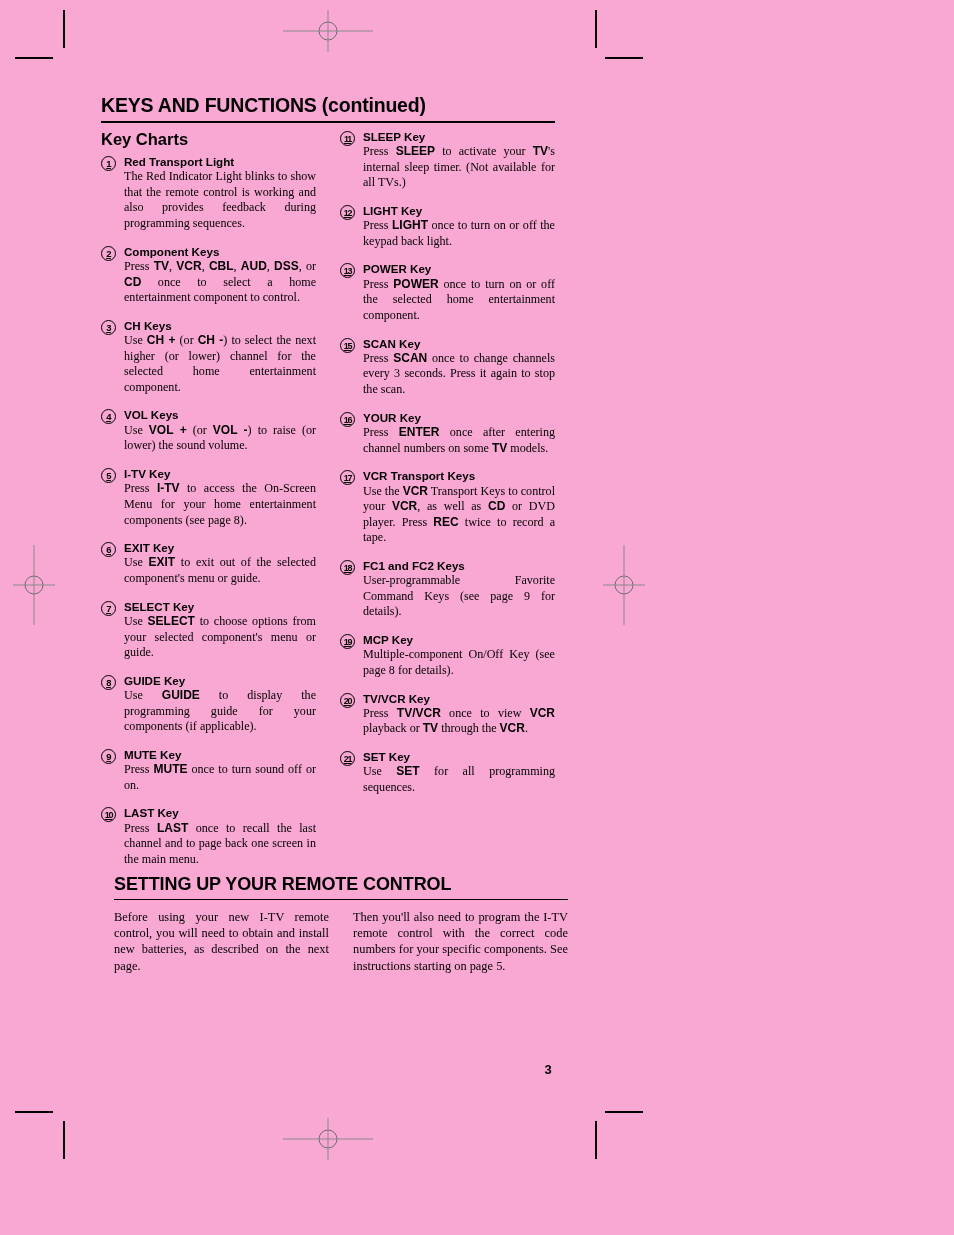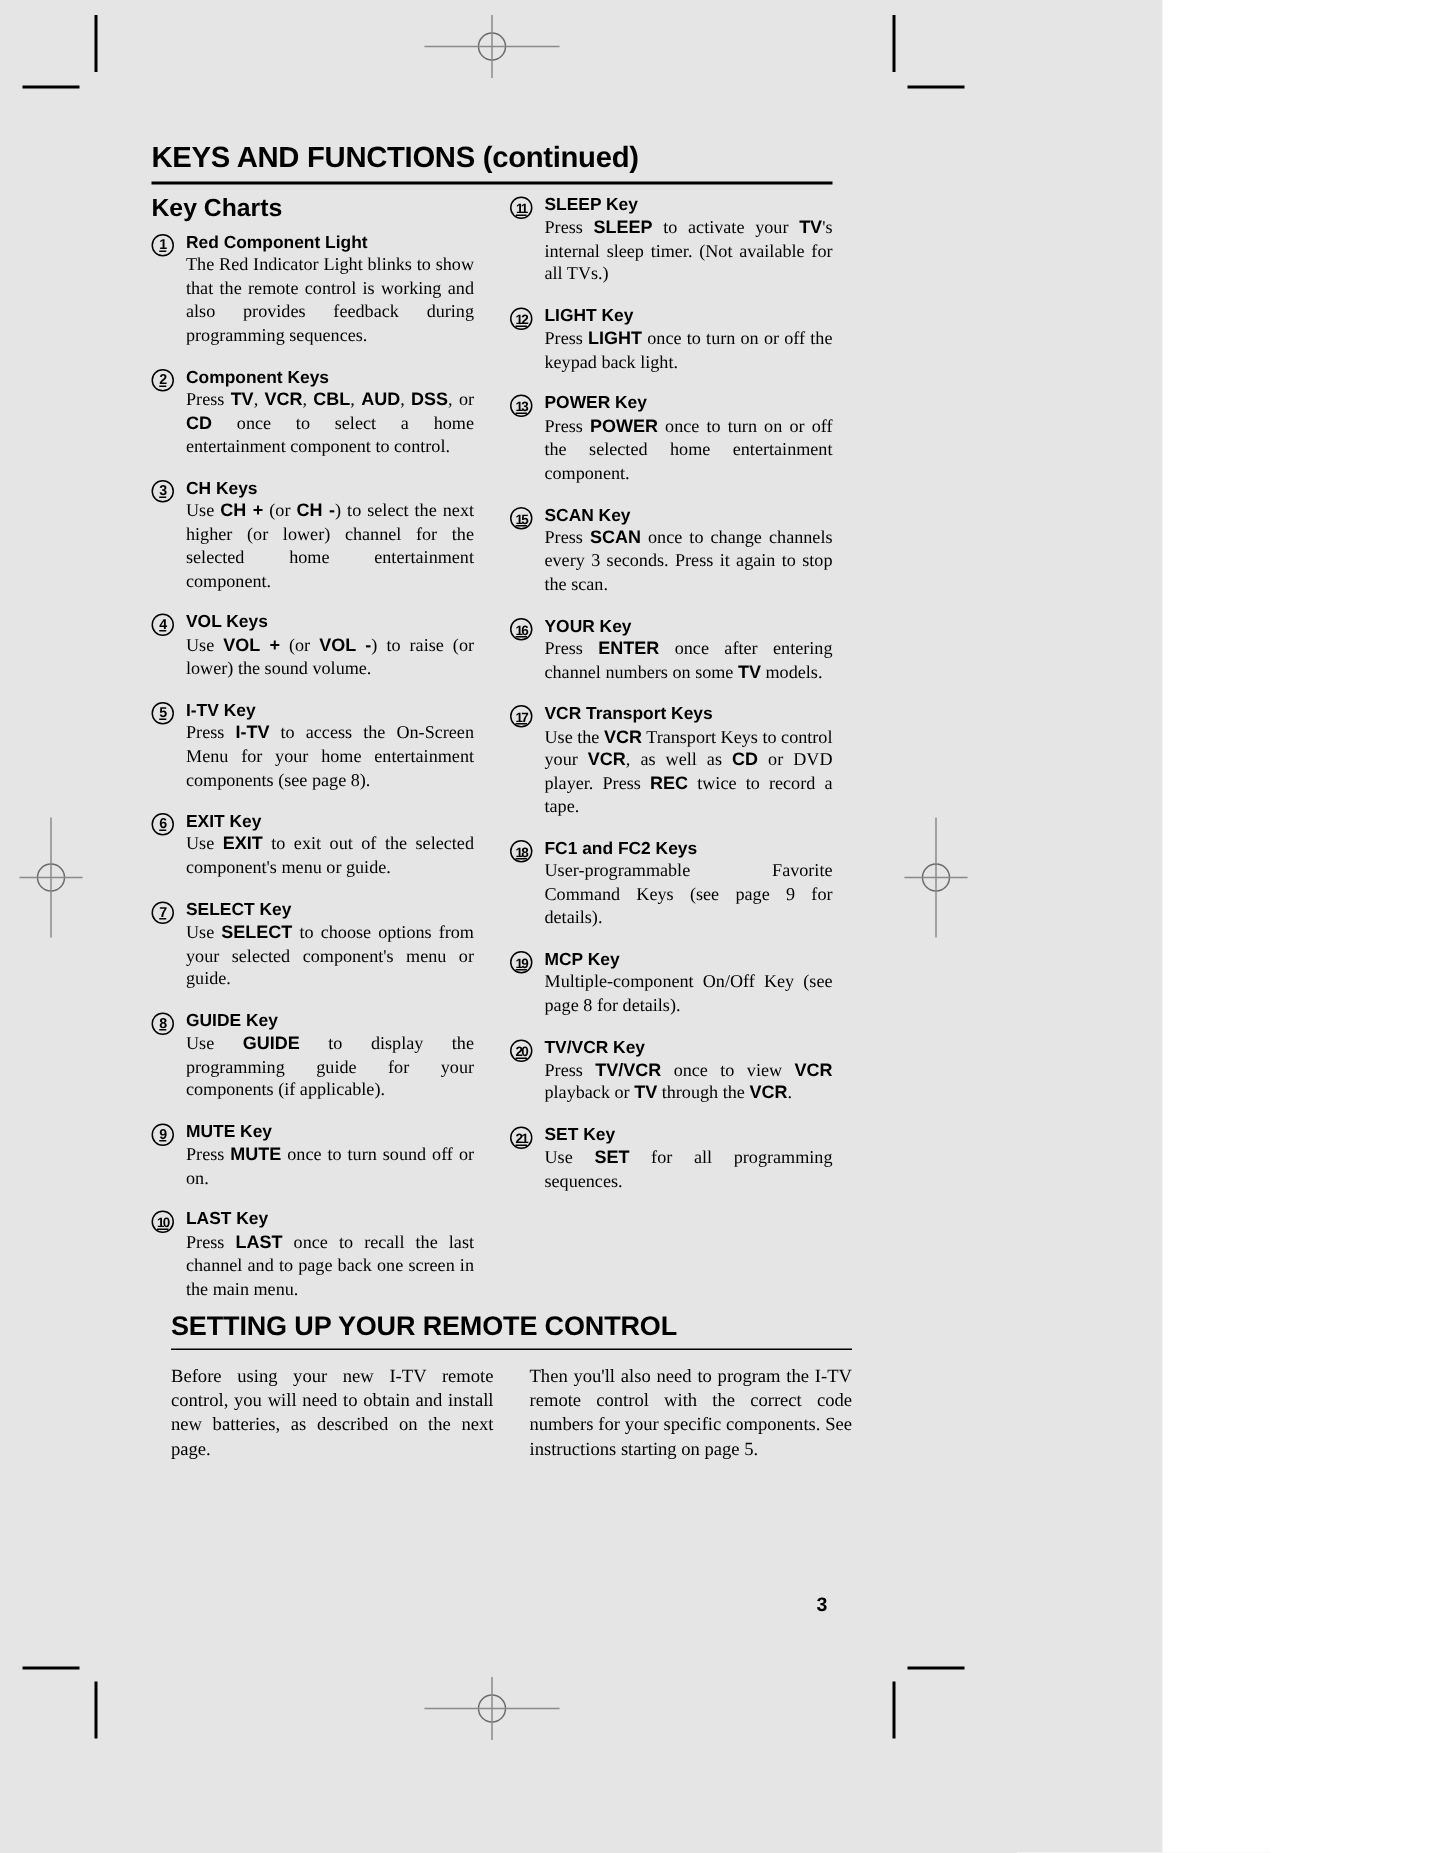--- a/index.html
+++ b/index.html
@@ -2,23 +2,23 @@
 <html><head>
 <meta charset="utf-8">
 <style>
   html, body {
     margin: 0;
     padding: 0;
     background: #ffffff;
   }
   .page {
     position: relative;
-    width: 775px;
+    width: 954px;
     height: 1235px;
-    background: #e5e5e5;
+    background: #f9a8d4;
     overflow: hidden;
     font-family: "Liberation Serif", serif;
     color: #000000;
   }
 
   
   .crop { position: absolute; background: #000; }
   .crop.h { height: 1.5px; width: 38px; }
   .crop.v { width: 1.5px; height: 38px; }
 
@@ -217,21 +217,21 @@
     <h1 class="section-title"><span>KEYS AND FUNCTIONS</span><span class="light"> (continued)</span></h1>
     <hr class="rule">
 
     <div class="cols">
 
       <div class="col left">
         <h2 class="sub-title">Key Charts</h2>
         <div id="left-list">
             <div class="entry">
               <div class="num">1</div>
-              <div class="etitle">Red Component Light</div>
+              <div class="etitle">Red Transport Light</div>
               <div class="ebody">The Red Indicator Light blinks to show that the remote control is working and also provides feedback during programming sequences.</div>
             </div>
             <div class="entry">
               <div class="num">2</div>
               <div class="etitle">Component Keys</div>
               <div class="ebody">Press <b>TV</b>, <b>VCR</b>, <b>CBL</b>, <b>AUD</b>, <b>DSS</b>, or <b>CD</b> once to select a home entertainment component to control.</div>
             </div>
             <div class="entry">
               <div class="num">3</div>
               <div class="etitle">CH Keys</div>

